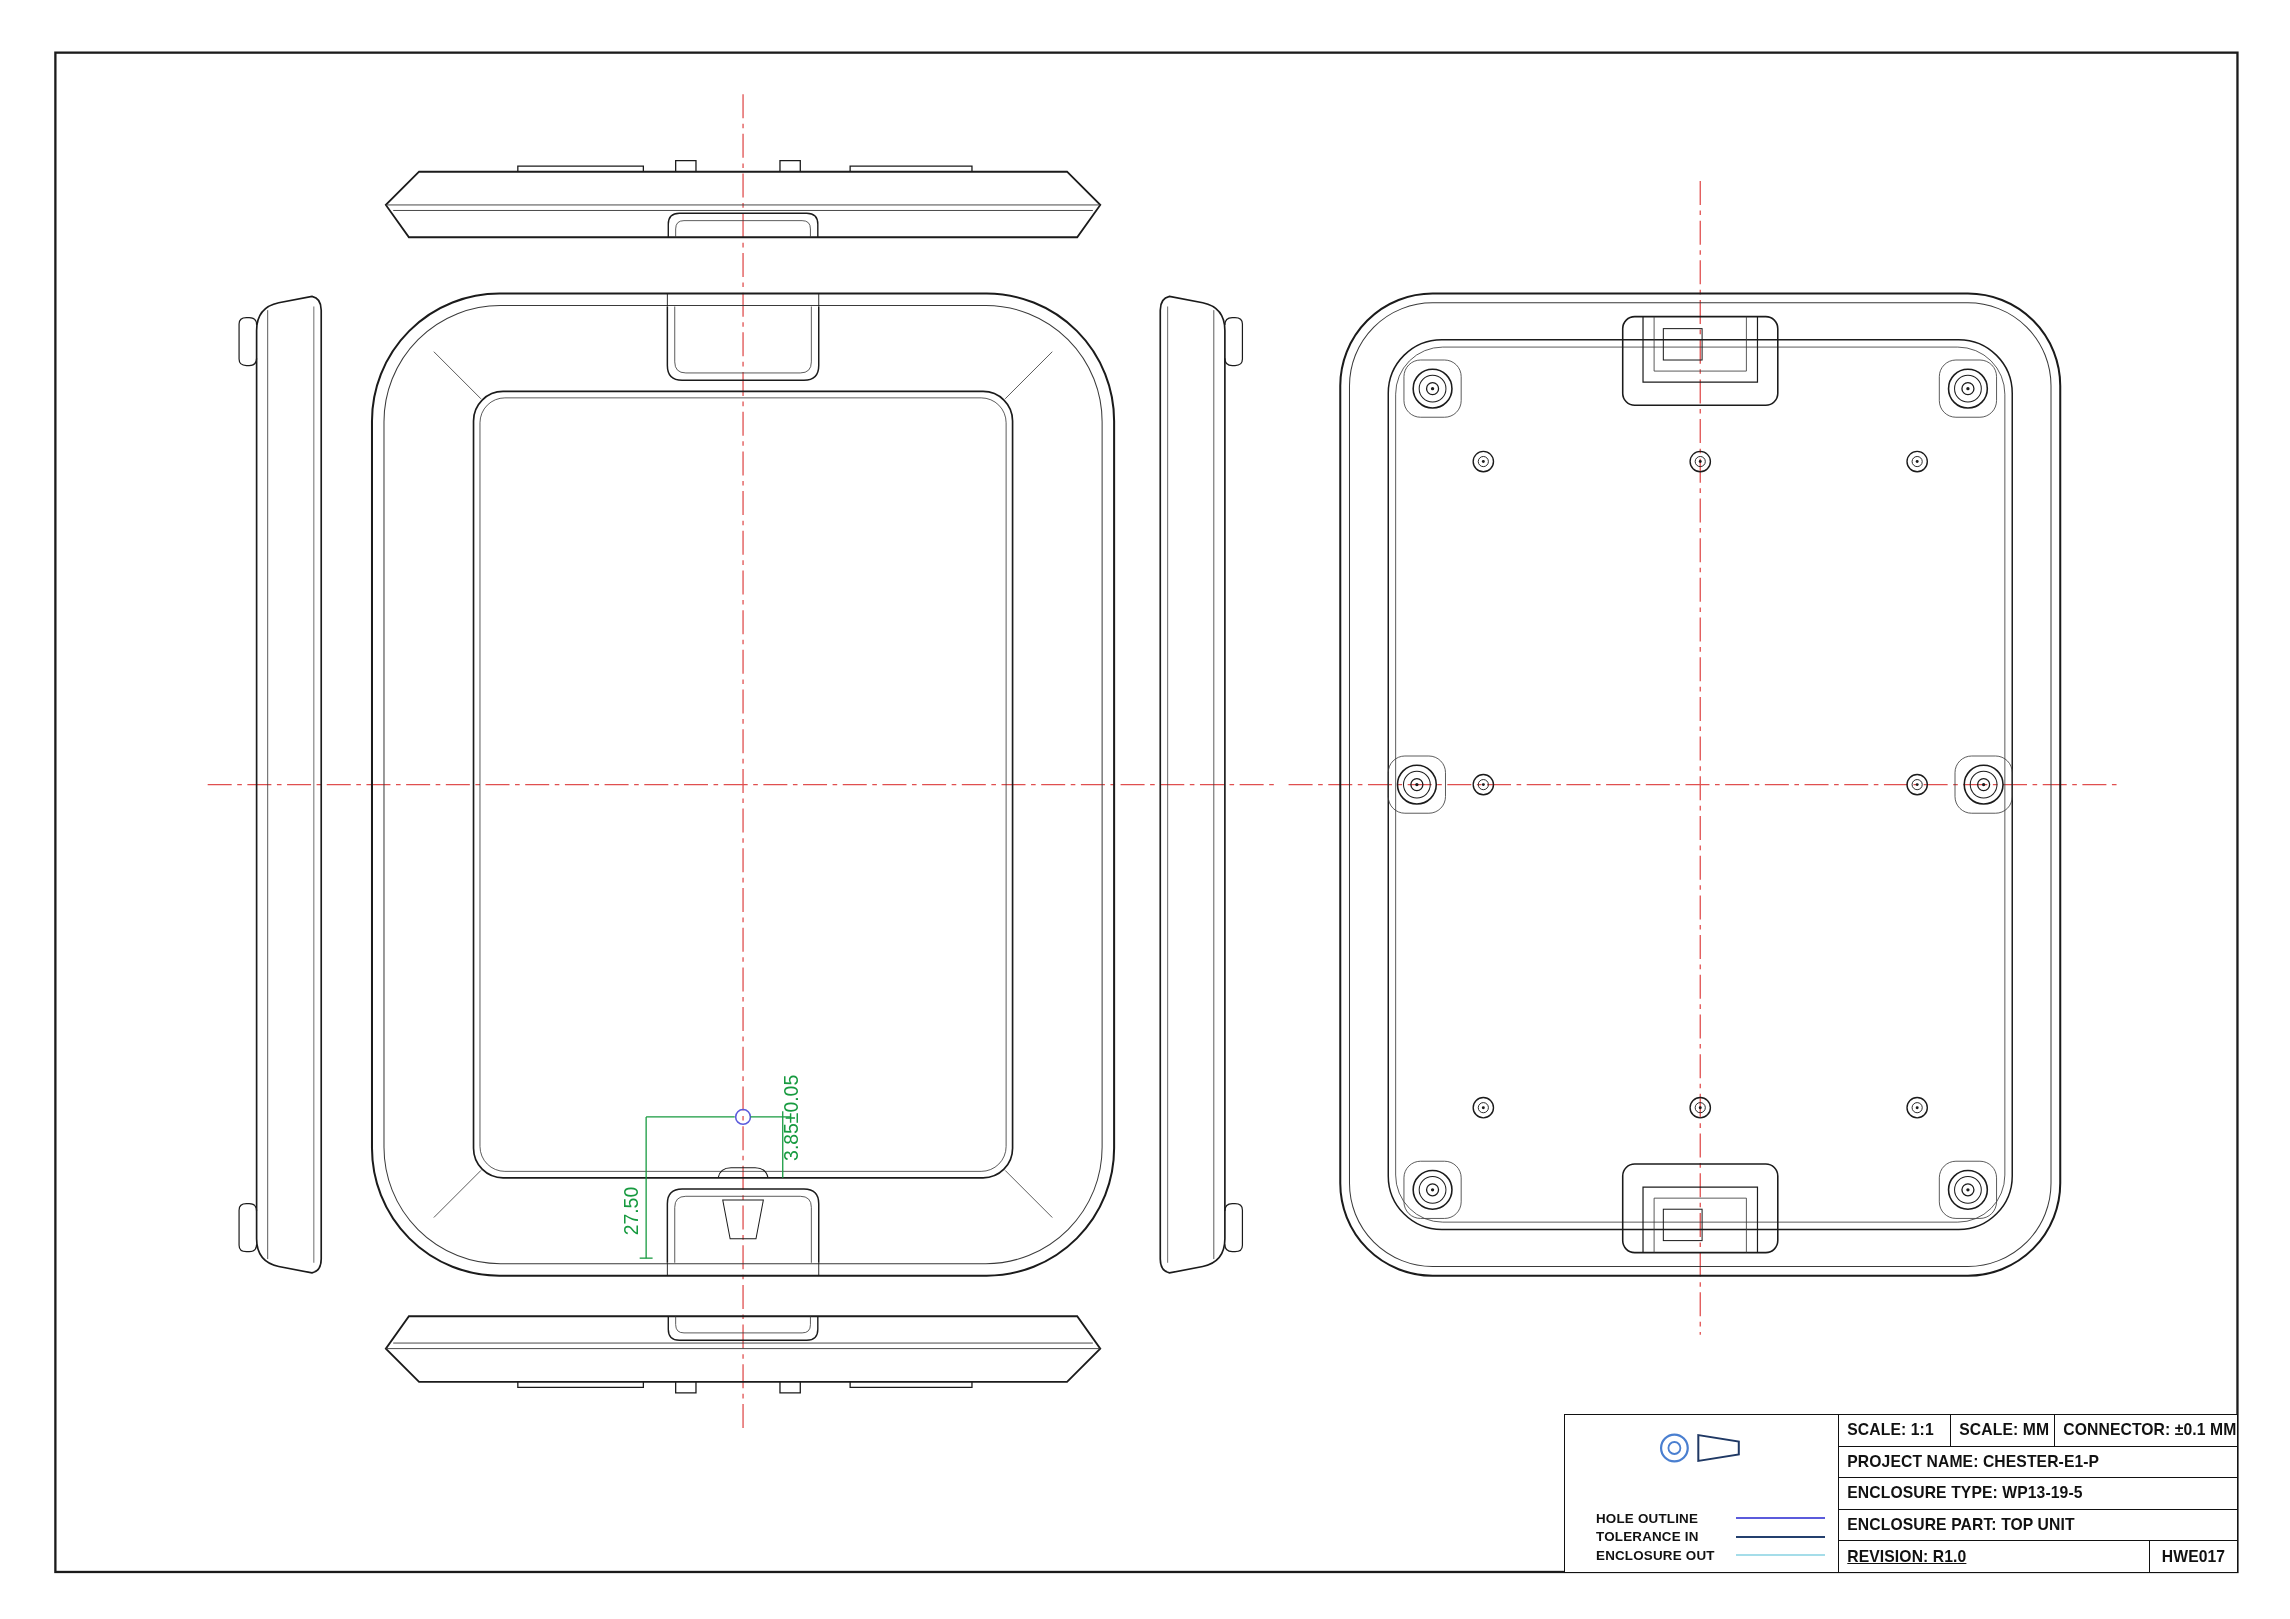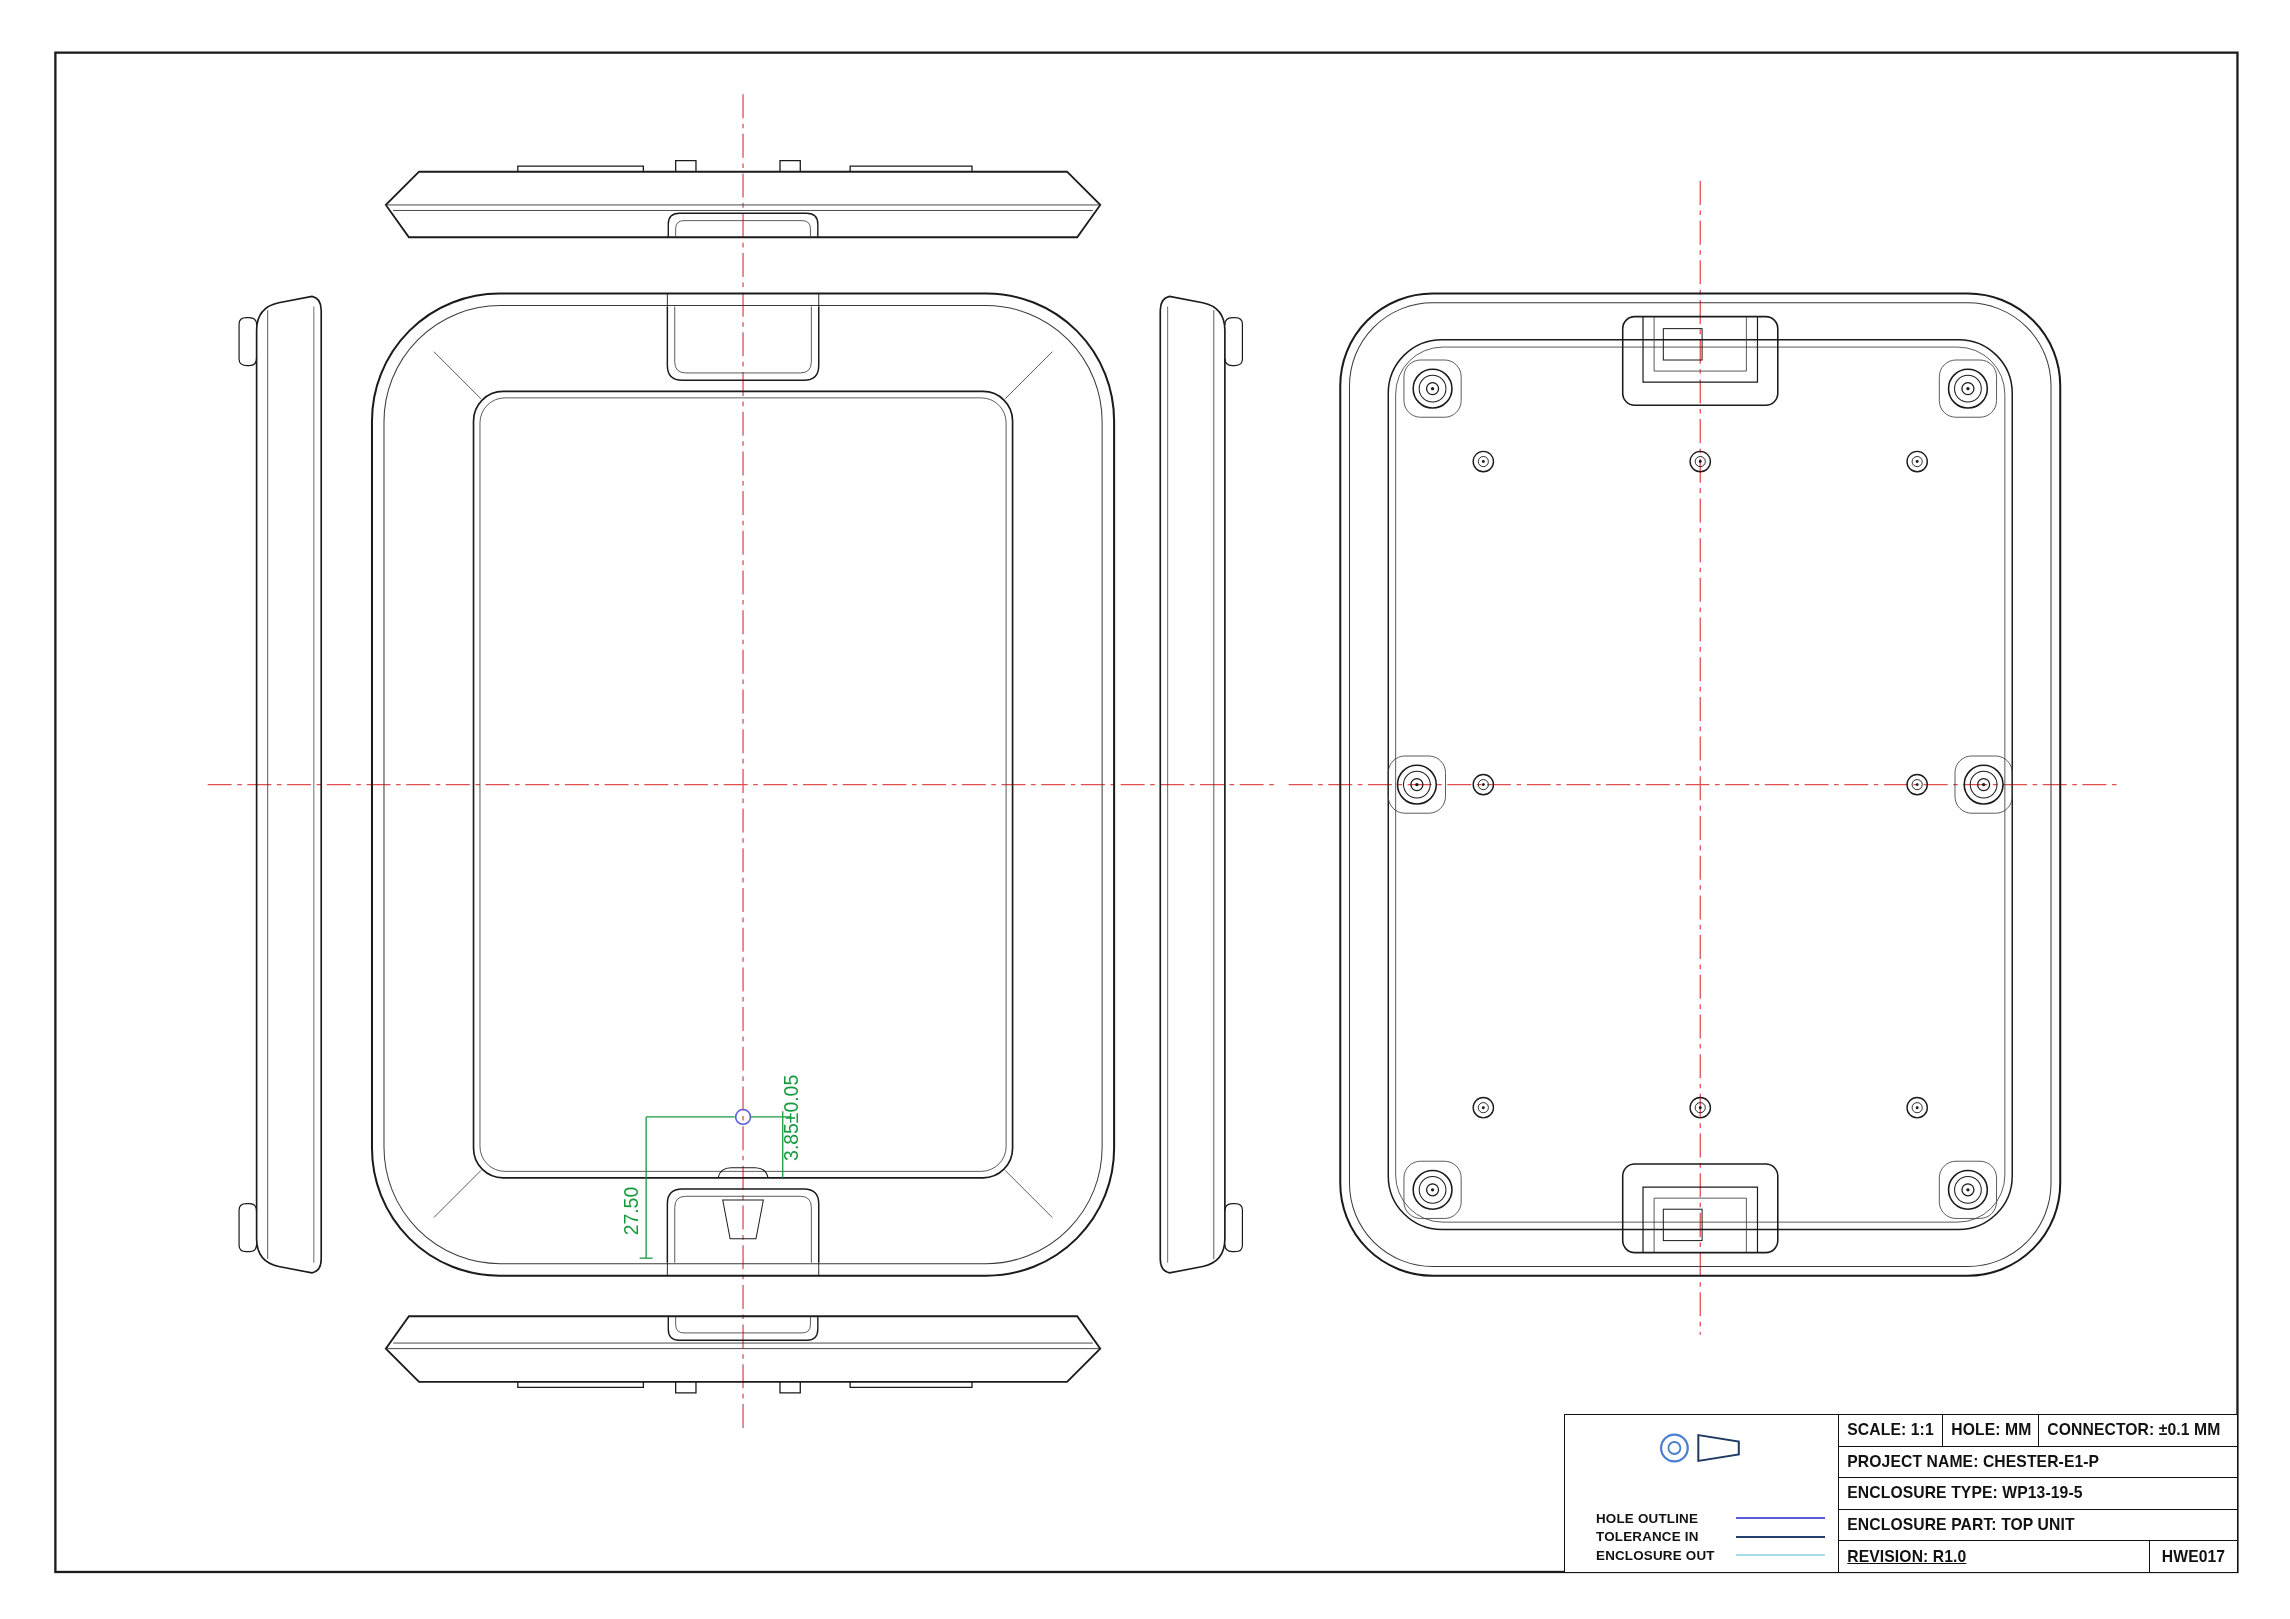--- a/index.html
+++ b/index.html
@@ -19,21 +19,21 @@
   .legend-rows{position:absolute;left:11px;right:13px;bottom:7.4px;}
   .legend-row{display:flex;align-items:center;height:18.5px;}
   .lg-label{width:140px;font-size:13.4px;font-weight:bold;letter-spacing:0.2px;margin-left:20px;}
   .swatch{flex:1;height:0;border-top:2.3px solid #000;}
   .sw-hole{border-color:#5b5bdc;}
   .sw-in{border-color:#24406e;}
   .sw-out{border-color:#a5dde9;}
 
   .tb-fields{flex:1;display:flex;flex-direction:column;}
   .tb-row{flex:1;display:flex;align-items:stretch;border-top:1.8px solid #111;}
-  .tb-row:first-child{border-top:none;}
+  .tb-row:first-child{border-top:none;gap:8px;}
   .tb-cell{
     display:flex;align-items:center;padding-left:8.3px;box-sizing:border-box;
     font-size:15.7px;font-weight:bold;letter-spacing:0.1px;white-space:nowrap;
   }
   .tb-row1 .c1{width:103px;}
   .tb-row1 .c2{width:96px;border-left:1.8px solid #111;}
   .tb-row1 .c3{flex:1;border-left:1.8px solid #111;}
   .tb-cell.full{flex:1;}
   .tb-row5 .rev{flex:1;text-decoration:underline;}
   .tb-row5 .code{width:88px;border-left:1.8px solid #111;justify-content:center;padding-left:0;margin-left:20px;}
@@ -198,21 +198,21 @@
         <div class="legend-row">
           <span class="lg-label">ENCLOSURE OUT</span>
           <span class="swatch sw-out"></span>
         </div>
       </div>
     </div>
 
     <div class="tb-fields">
       <div class="tb-row tb-row1">
         <div class="tb-cell c1">SCALE: 1:1</div>
-        <div class="tb-cell c2">HOLE: MM</div>
+        <div class="tb-cell c2">SCALE: MM</div>
         <div class="tb-cell c3">CONNECTOR: ±0.1 MM</div>
       </div>
       <div class="tb-row">
         <div class="tb-cell full">PROJECT NAME: CHESTER-E1-P</div>
       </div>
       <div class="tb-row">
         <div class="tb-cell full">ENCLOSURE TYPE: WP13-19-5</div>
       </div>
       <div class="tb-row">
         <div class="tb-cell full">ENCLOSURE PART: TOP UNIT</div>

